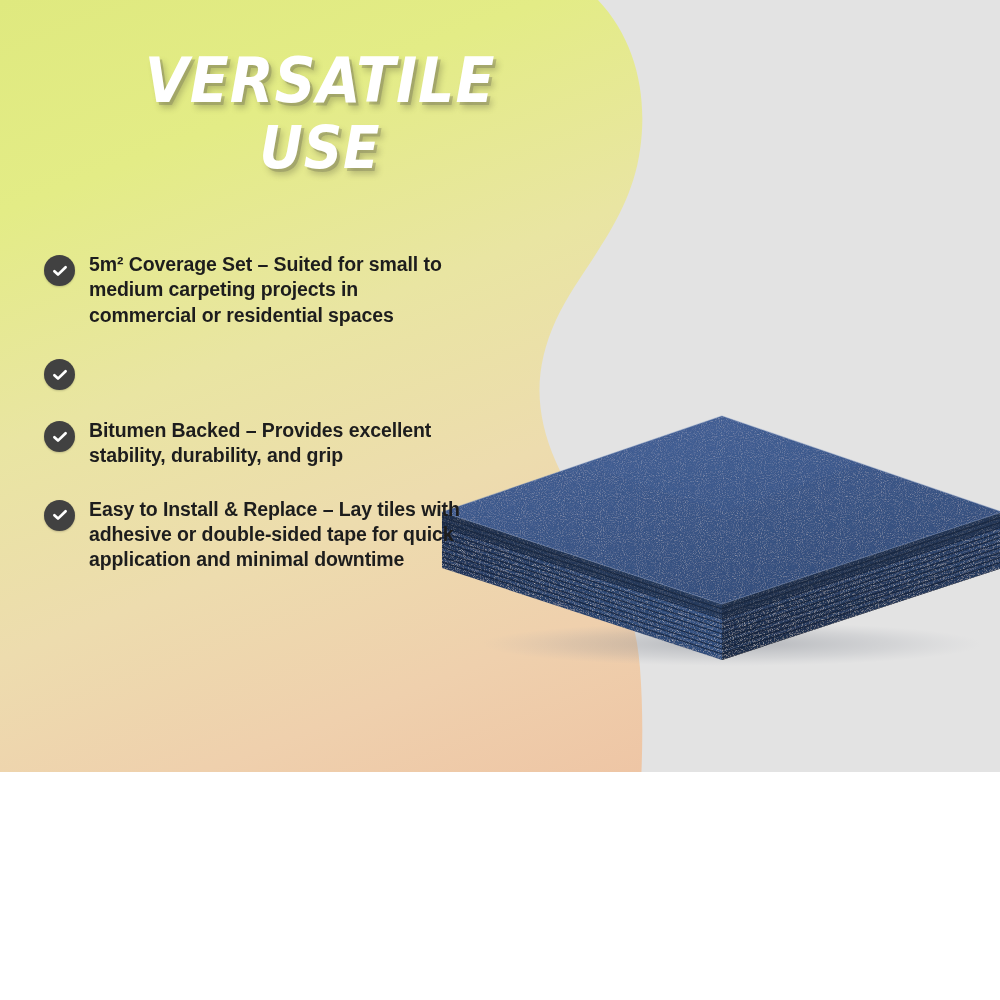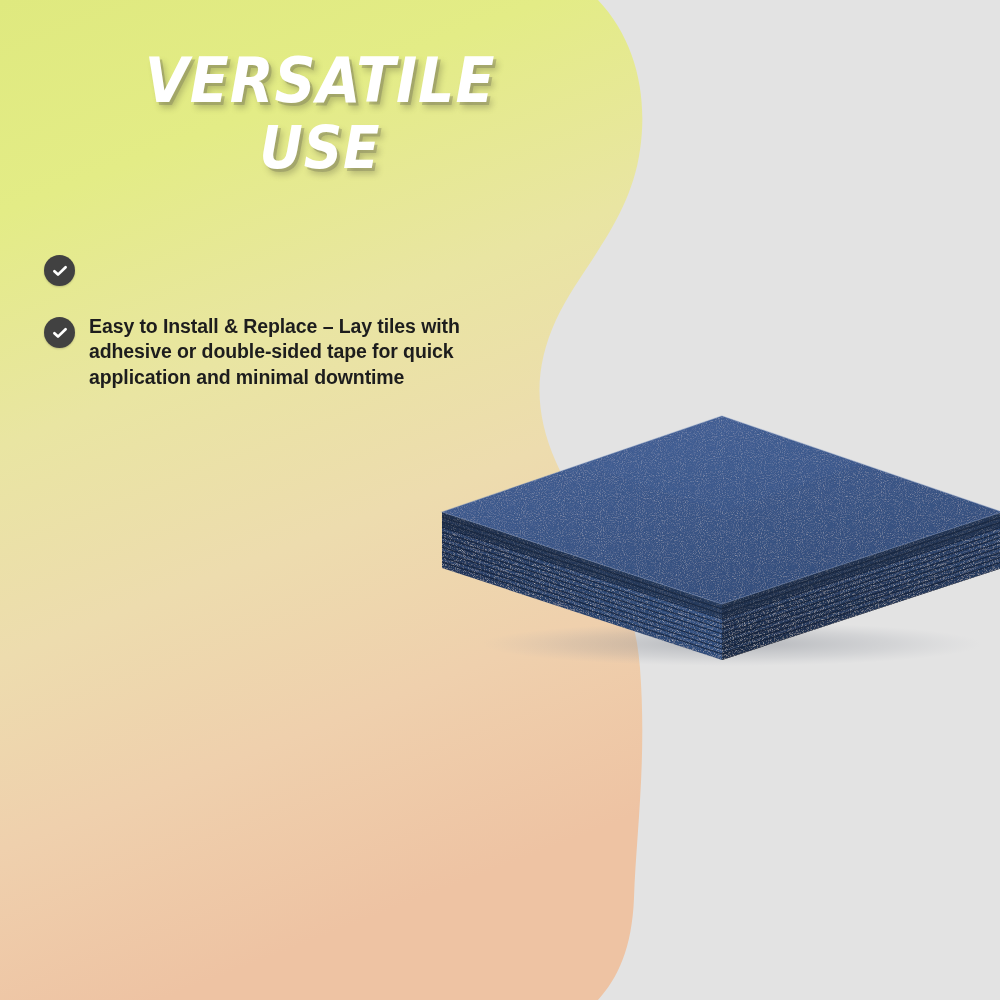--- a/index.html
+++ b/index.html
@@ -7,21 +7,21 @@
     padding: 0;
     width: 1000px;
     height: 1000px;
     overflow: hidden;
     font-family: "Liberation Sans", sans-serif;
   }
 
   #poster {
     position: relative;
     width: 1000px;
-    height: 1000px;
+    height: 772px;
     background: #e3e3e3;
     overflow: hidden;
   }
 
   
   #blob-layer {
     position: absolute;
     inset: 0;
     width: 1000px;
     height: 1000px;
@@ -230,30 +230,46 @@
     <g>
       <path d="M 290,8 L 570,104 L 290,196 L 10,104 Z" fill="url(#topFace)" filter="url(#speckle)"></path>
 
       <path d="M 290,8 L 570,104 L 290,196 L 10,104 Z" fill="none" stroke="#6f8cbd" stroke-width="1.2" opacity="0.35"></path>
       <path d="M 290,8 L 430,56 L 290,104 L 150,56 Z" fill="#4a6aa3" opacity="0.12"></path>
     </g>
   </svg>
 
   <div id="features">
 
-
-    <div class="feature">
-      <span class="check-icon">
-        <svg width="18" height="18" viewBox="0 0 18 18" xmlns="http://www.w3.org/2000/svg">
-          <path d="M3.4 9.2 L7 12.6 L14.6 5.2" fill="none" stroke="#ffffff" stroke-width="2.7" stroke-linecap="round" stroke-linejoin="round"></path>
-        </svg>
-      </span>
-    </div>
-
-
+    <div class="feature">
+      <span class="check-icon">
+        <svg width="18" height="18" viewBox="0 0 18 18" xmlns="http://www.w3.org/2000/svg">
+          <path d="M3.4 9.2 L7 12.6 L14.6 5.2" fill="none" stroke="#ffffff" stroke-width="2.7" stroke-linecap="round" stroke-linejoin="round"></path>
+        </svg>
+      </span>
+      <span class="feature-text">5m² Coverage Set – Suited for small to medium carpeting projects in commercial or residential spaces</span>
+    </div>
+
+    <div class="feature">
+      <span class="check-icon">
+        <svg width="18" height="18" viewBox="0 0 18 18" xmlns="http://www.w3.org/2000/svg">
+          <path d="M3.4 9.2 L7 12.6 L14.6 5.2" fill="none" stroke="#ffffff" stroke-width="2.7" stroke-linecap="round" stroke-linejoin="round"></path>
+        </svg>
+      </span>
+    </div>
+
+
+    <div class="feature">
+      <span class="check-icon">
+        <svg width="18" height="18" viewBox="0 0 18 18" xmlns="http://www.w3.org/2000/svg">
+          <path d="M3.4 9.2 L7 12.6 L14.6 5.2" fill="none" stroke="#ffffff" stroke-width="2.7" stroke-linecap="round" stroke-linejoin="round"></path>
+        </svg>
+      </span>
+      <span class="feature-text">Bitumen Backed – Provides excellent stability, durability, and grip</span>
+    </div>
 
     <div class="feature">
       <span class="check-icon">
         <svg width="18" height="18" viewBox="0 0 18 18" xmlns="http://www.w3.org/2000/svg">
           <path d="M3.4 9.2 L7 12.6 L14.6 5.2" fill="none" stroke="#ffffff" stroke-width="2.7" stroke-linecap="round" stroke-linejoin="round"></path>
         </svg>
       </span>
       <span class="feature-text">Easy to Install &amp; Replace – Lay tiles with adhesive or double-sided tape for quick application and minimal downtime</span>
     </div>
 

